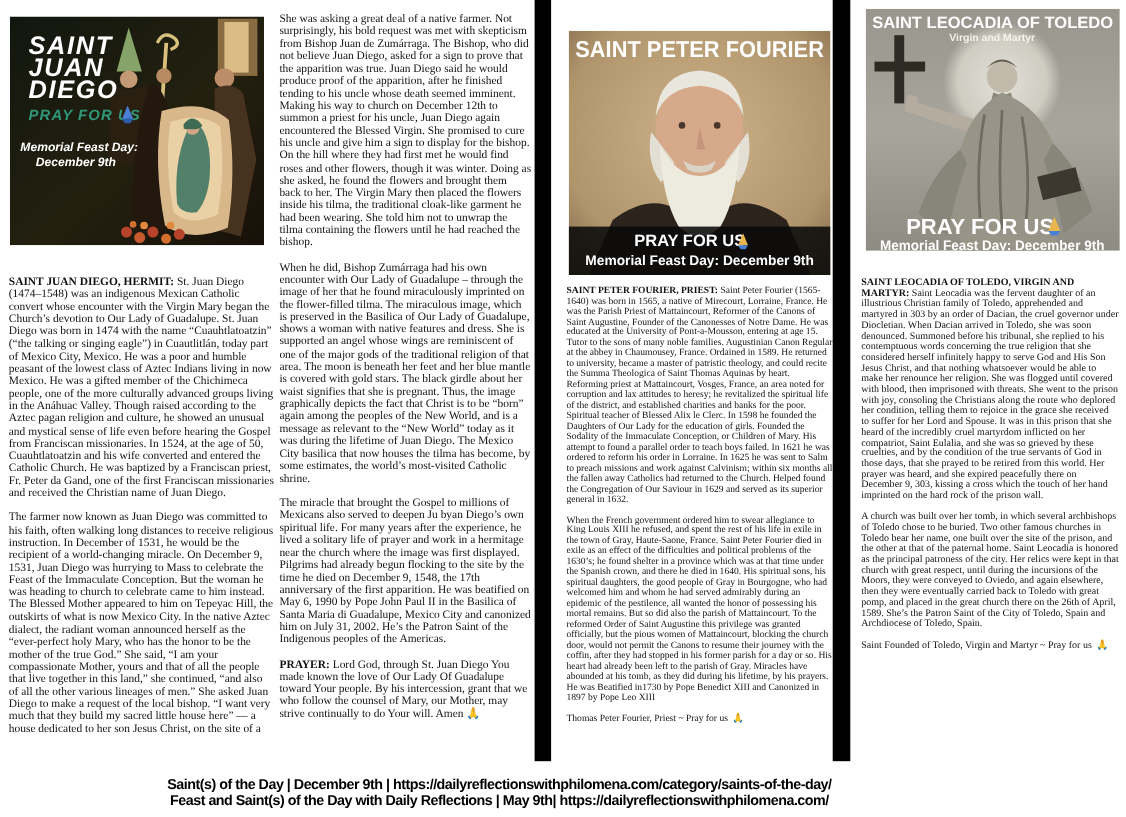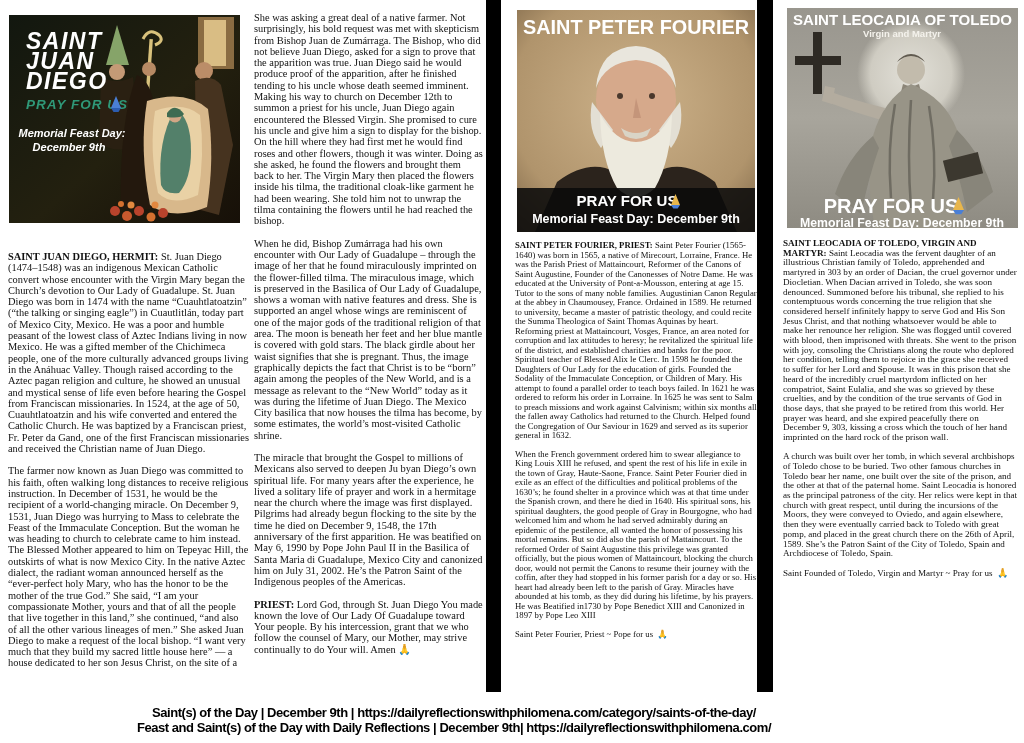--- a/index.html
+++ b/index.html
@@ -1,34 +1,34 @@
 <!DOCTYPE html>
 <html><head>
 <meta charset="utf-8">
 <style>
   html,body{margin:0;padding:0;background:#ffffff;}
   .page{position:relative;width:1024px;height:743px;background:#ffffff;overflow:hidden;
         font-family:"Liberation Serif","DejaVu Serif",serif;color:#111111;}
   .col{position:absolute;top:0;}
   #col1{left:8px;width:241px;}
   #col2{left:254px;top:12px;width:229px;}
-  #col3{left:515px;width:242px;}
+  #col3{left:515px;width:242px;margin-top:18px;}
   #col4{left:783px;width:234px;}
   .divider{position:absolute;top:0;width:15px;height:692px;background:#000000;}
   #divider1{left:486px;}
   #divider2{left:757px;width:16px;}
   .img-wrap{display:block;line-height:0;}
   #img1-wrap{margin:15px 0 0 1px;font-style:italic;}
   #img2-wrap{margin:10px 0 0 2px;}
   #img3-wrap{margin:8px 0 0 4px;}
   .body-lg{font-size:10.4px;line-height:11.3px;text-align:left;}
   .body-lg p{margin:0 0 11px 0;}
   #col1 .text-block{margin-top:28px;}
   #col3 .text-block{margin-top:9px;font-family:Liberation Serif, serif;}
-  #col4 .text-block{margin-top:11px;}
+  #col4 .text-block{margin-top:24px;}
   .body-sm{font-size:8.7px;line-height:9.5px;}
   .body-sm p{margin:0 0 9px 0;}
   .body-md{font-size:9.1px;line-height:9.7px;}
   .body-md p{margin:0 0 9.5px 0;}
   b{font-weight:bold;}
   .pray-emoji{color:#d9a43a;font-size:inherit;}
   .footer{position:absolute;left:0;top:706px;width:908px;text-align:center;
           font-family:"Liberation Sans","DejaVu Sans",sans-serif;font-weight:700;
           font-size:13px;line-height:14.5px;letter-spacing:-0.45px;color:#000000;}
   svg text{font-family:"Liberation Sans","DejaVu Sans",sans-serif;}
@@ -98,21 +98,21 @@
     <div class="text-block body-lg">
       <p><b>SAINT JUAN DIEGO, HERMIT:</b> <span>St. Juan Diego (1474–1548) was an indigenous Mexican Catholic convert whose encounter with the Virgin Mary began the Church’s devotion to Our Lady of Guadalupe. St. Juan Diego was born in 1474 with the name “Cuauhtlatoatzin” (“the talking or singing eagle”) in Cuautlitlán, today part of Mexico City, Mexico. He was a poor and humble peasant of the lowest class of Aztec Indians living in now Mexico. He was a gifted member of the Chichimeca people, one of the more culturally advanced groups living in the Anáhuac Valley. Though raised according to the Aztec pagan religion and culture, he showed an unusual and mystical sense of life even before hearing the Gospel from Franciscan missionaries. In 1524, at the age of 50, Cuauhtlatoatzin and his wife converted and entered the Catholic Church. He was baptized by a Franciscan priest, Fr. Peter da Gand, one of the first Franciscan missionaries and received the Christian name of Juan Diego.</span></p>
       <p>The farmer now known as Juan Diego was committed to his faith, often walking long distances to receive religious instruction. In December of 1531, he would be the recipient of a world-changing miracle. On December 9, 1531, Juan Diego was hurrying to Mass to celebrate the Feast of the Immaculate Conception. But the woman he was heading to church to celebrate came to him instead. The Blessed Mother appeared to him on Tepeyac Hill, the outskirts of what is now Mexico City. In the native Aztec dialect, the radiant woman announced herself as the “ever-perfect holy Mary, who has the honor to be the mother of the true God.” She said, “I am your compassionate Mother, yours and that of all the people that live together in this land,” she continued, “and also of all the other various lineages of men.” She asked Juan Diego to make a request of the local bishop. “I want very much that they build my sacred little house here” — a house dedicated to her son Jesus Christ, on the site of a</p>
     </div>
   </div>
 
   <div class="col body-lg" id="col2">
     <p>She was asking a great deal of a native farmer. Not surprisingly, his bold request was met with skepticism from Bishop Juan de Zumárraga. The Bishop, who did not believe Juan Diego, asked for a sign to prove that the apparition was true. Juan Diego said he would produce proof of the apparition, after he finished tending to his uncle whose death seemed imminent. Making his way to church on December 12th to summon a priest for his uncle, Juan Diego again encountered the Blessed Virgin. She promised to cure his uncle and give him a sign to display for the bishop. On the hill where they had first met he would find roses and other flowers, though it was winter. Doing as she asked, he found the flowers and brought them back to her. The Virgin Mary then placed the flowers inside his tilma, the traditional cloak-like garment he had been wearing. She told him not to unwrap the tilma containing the flowers until he had reached the bishop.</p>
     <p>When he did, Bishop Zumárraga had his own encounter with Our Lady of Guadalupe – through the image of her that he found miraculously imprinted on the flower-filled tilma. The miraculous image, which is preserved in the Basilica of Our Lady of Guadalupe, shows a woman with native features and dress. She is supported an angel whose wings are reminiscent of one of the major gods of the traditional religion of that area. The moon is beneath her feet and her blue mantle is covered with gold stars. The black girdle about her waist signifies that she is pregnant. Thus, the image graphically depicts the fact that Christ is to be “born” again among the peoples of the New World, and is a message as relevant to the “New World” today as it was during the lifetime of Juan Diego. The Mexico City basilica that now houses the tilma has become, by some estimates, the world’s most-visited Catholic shrine.</p>
     <p>The miracle that brought the Gospel to millions of Mexicans also served to deepen Ju byan Diego’s own spiritual life. For many years after the experience, he lived a solitary life of prayer and work in a hermitage near the church where the image was first displayed. Pilgrims had already begun flocking to the site by the time he died on December 9, 1548, the 17th anniversary of the first apparition. He was beatified on May 6, 1990 by Pope John Paul II in the Basilica of Santa Maria di Guadalupe, Mexico City and canonized him on July 31, 2002. He’s the Patron Saint of the Indigenous peoples of the Americas.</p>
-    <p><b>PRIEST:</b> <span>Lord God, through St. Juan Diego You made known the love of Our Lady Of Guadalupe toward Your people. By his intercession, grant that we who follow the counsel of Mary, our Mother, may strive continually to do Your will. Amen</span> <span class="pray-emoji">🙏</span></p>
+    <p><b>PRAYER:</b> <span>Lord God, through St. Juan Diego You made known the love of Our Lady Of Guadalupe toward Your people. By his intercession, grant that we who follow the counsel of Mary, our Mother, may strive continually to do Your will. Amen</span> <span class="pray-emoji">🙏</span></p>
   </div>
 
   <div class="divider" id="divider1"></div>
 
   <div class="col" id="col3">
     <div class="img-wrap" id="img2-wrap">
       <svg width="238" height="222" viewBox="0 0 238 222">
         <defs>
           <radialGradient id="g2bg" cx="0.5" cy="0.42" r="0.75">
             <stop offset="0" stop-color="#cdb28a"></stop>
@@ -143,21 +143,21 @@
         <g transform="translate(152,184)">
           <path d="M2 11 L6.5 0 L11 11 Z" fill="#e8b64c"></path>
             <path d="M2 11 l2.3 3.6 h4.4 l2.3 -3.6 z" fill="#4a7fd6"></path>
         </g>
         <text x="119" y="213" font-size="12.5" font-weight="bold" fill="#ffffff" text-anchor="middle">Memorial Feast Day: December 9th</text>
       </svg>
     </div>
     <div class="text-block body-sm">
       <p><b>SAINT PETER FOURIER, PRIEST:</b> <span>Saint Peter Fourier (1565-1640) was born in 1565, a native of Mirecourt, Lorraine, France. He was the Parish Priest of Mattaincourt, Reformer of the Canons of Saint Augustine, Founder of the Canonesses of Notre Dame. He was educated at the University of Pont-a-Mousson, entering at age 15. Tutor to the sons of many noble families. Augustinian Canon Regular at the abbey in Chaumousey, France. Ordained in 1589. He returned to university, became a master of patristic theology, and could recite the Summa Theologica of Saint Thomas Aquinas by heart. Reforming priest at Mattaincourt, Vosges, France, an area noted for corruption and lax attitudes to heresy; he revitalized the spiritual life of the district, and established charities and banks for the poor. Spiritual teacher of Blessed Alix le Clerc. In 1598 he founded the Daughters of Our Lady for the education of girls. Founded the Sodality of the Immaculate Conception, or Children of Mary. His attempt to found a parallel order to teach boys failed. In 1621 he was ordered to reform his order in Lorraine. In 1625 he was sent to Salm to preach missions and work against Calvinism; within six months all the fallen away Catholics had returned to the Church. Helped found the Congregation of Our Saviour in 1629 and served as its superior general in 1632.</span></p>
       <p>When the French government ordered him to swear allegiance to King Louis XIII he refused, and spent the rest of his life in exile in the town of Gray, Haute-Saone, France. Saint Peter Fourier died in exile as an effect of the difficulties and political problems of the 1630’s; he found shelter in a province which was at that time under the Spanish crown, and there he died in 1640. His spiritual sons, his spiritual daughters, the good people of Gray in Bourgogne, who had welcomed him and whom he had served admirably during an epidemic of the pestilence, all wanted the honor of possessing his mortal remains. But so did also the parish of Mattaincourt. To the reformed Order of Saint Augustine this privilege was granted officially, but the pious women of Mattaincourt, blocking the church door, would not permit the Canons to resume their journey with the coffin, after they had stopped in his former parish for a day or so. His heart had already been left to the parish of Gray. Miracles have abounded at his tomb, as they did during his lifetime, by his prayers. He was Beatified in1730 by Pope Benedict XIII and Canonized in 1897 by Pope Leo XIII</p>
-      <p><span>Saint Peter Fourier, Priest ~ Pope for us</span>&nbsp; <span class="pray-emoji">🙏</span></p>
+      <p><span>Thomas Peter Fourier, Priest ~ Pray for us</span>&nbsp; <span class="pray-emoji">🙏</span></p>
     </div>
   </div>
 
   <div class="divider" id="divider2"></div>
 
   <div class="col" id="col4">
     <div class="img-wrap" id="img3-wrap">
       <svg width="231" height="220" viewBox="0 0 231 220">
         <defs>
           <linearGradient id="g3bg" x1="0" y1="0" x2="0" y2="1">
@@ -207,16 +207,16 @@
     </div>
     <div class="text-block body-md">
       <p><b>SAINT LEOCADIA OF TOLEDO, VIRGIN AND MARTYR:</b> <span>Saint Leocadia was the fervent daughter of an illustrious Christian family of Toledo, apprehended and martyred in 303 by an order of Dacian, the cruel governor under Diocletian. When Dacian arrived in Toledo, she was soon denounced. Summoned before his tribunal, she replied to his contemptuous words concerning the true religion that she considered herself infinitely happy to serve God and His Son Jesus Christ, and that nothing whatsoever would be able to make her renounce her religion. She was flogged until covered with blood, then imprisoned with threats. She went to the prison with joy, consoling the Christians along the route who deplored her condition, telling them to rejoice in the grace she received to suffer for her Lord and Spouse. It was in this prison that she heard of the incredibly cruel martyrdom inflicted on her compatriot, Saint Eulalia, and she was so grieved by these cruelties, and by the condition of the true servants of God in those days, that she prayed to be retired from this world. Her prayer was heard, and she expired peacefully there on December 9, 303, kissing a cross which the touch of her hand imprinted on the hard rock of the prison wall.</span></p>
       <p>A church was built over her tomb, in which several archbishops of Toledo chose to be buried. Two other famous churches in Toledo bear her name, one built over the site of the prison, and the other at that of the paternal home. Saint Leocadia is honored as the principal patroness of the city. Her relics were kept in that church with great respect, until during the incursions of the Moors, they were conveyed to Oviedo, and again elsewhere, then they were eventually carried back to Toledo with great pomp, and placed in the great church there on the 26th of April, 1589. She’s the Patron Saint of the City of Toledo, Spain and Archdiocese of Toledo, Spain.</p>
       <p><span>Saint Founded of Toledo, Virgin and Martyr ~ Pray for us</span>&nbsp; <span class="pray-emoji">🙏</span></p>
     </div>
   </div>
 
   <div class="footer">
     <div>Saint(s) of the Day | December 9th | https://dailyreflectionswithphilomena.com/category/saints-of-the-day/</div>
-    <div>Feast and Saint(s) of the Day with Daily Reflections | December 9th| https://dailyreflectionswithphilomena.com/</div>
+    <div>Feast and Saint(s) of the Day with Daily Reflections | May 9th| https://dailyreflectionswithphilomena.com/</div>
   </div>
 
 </div>
 
 </body></html>

